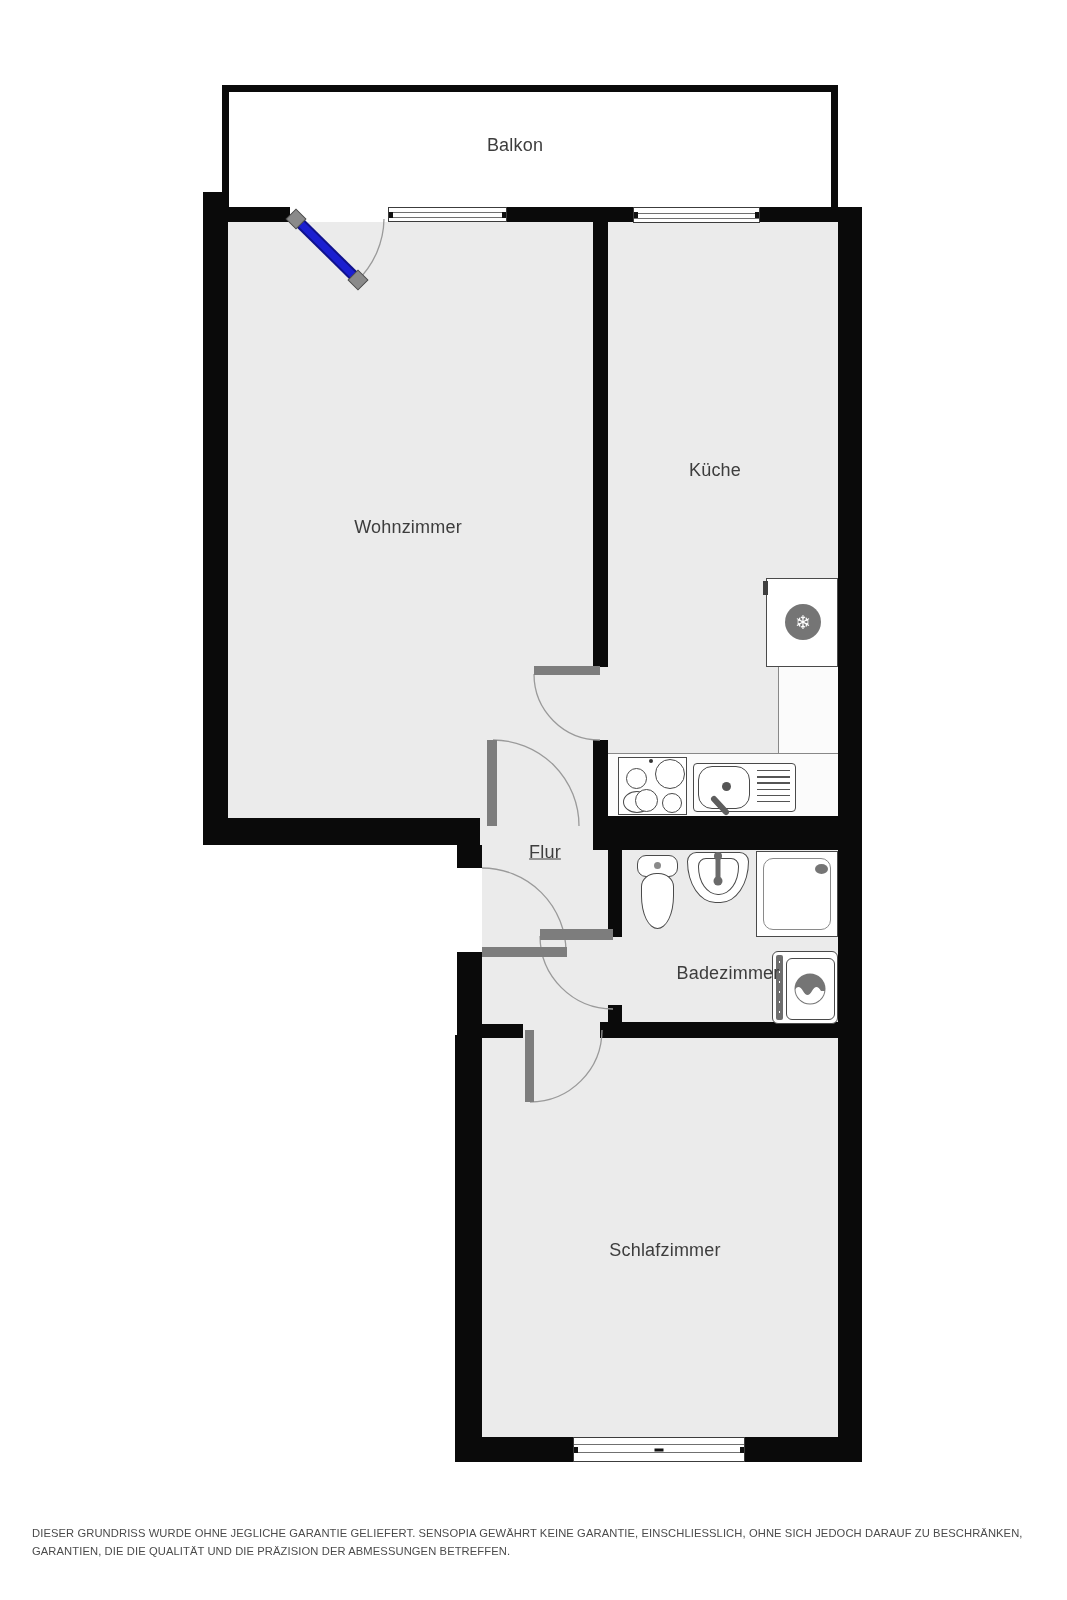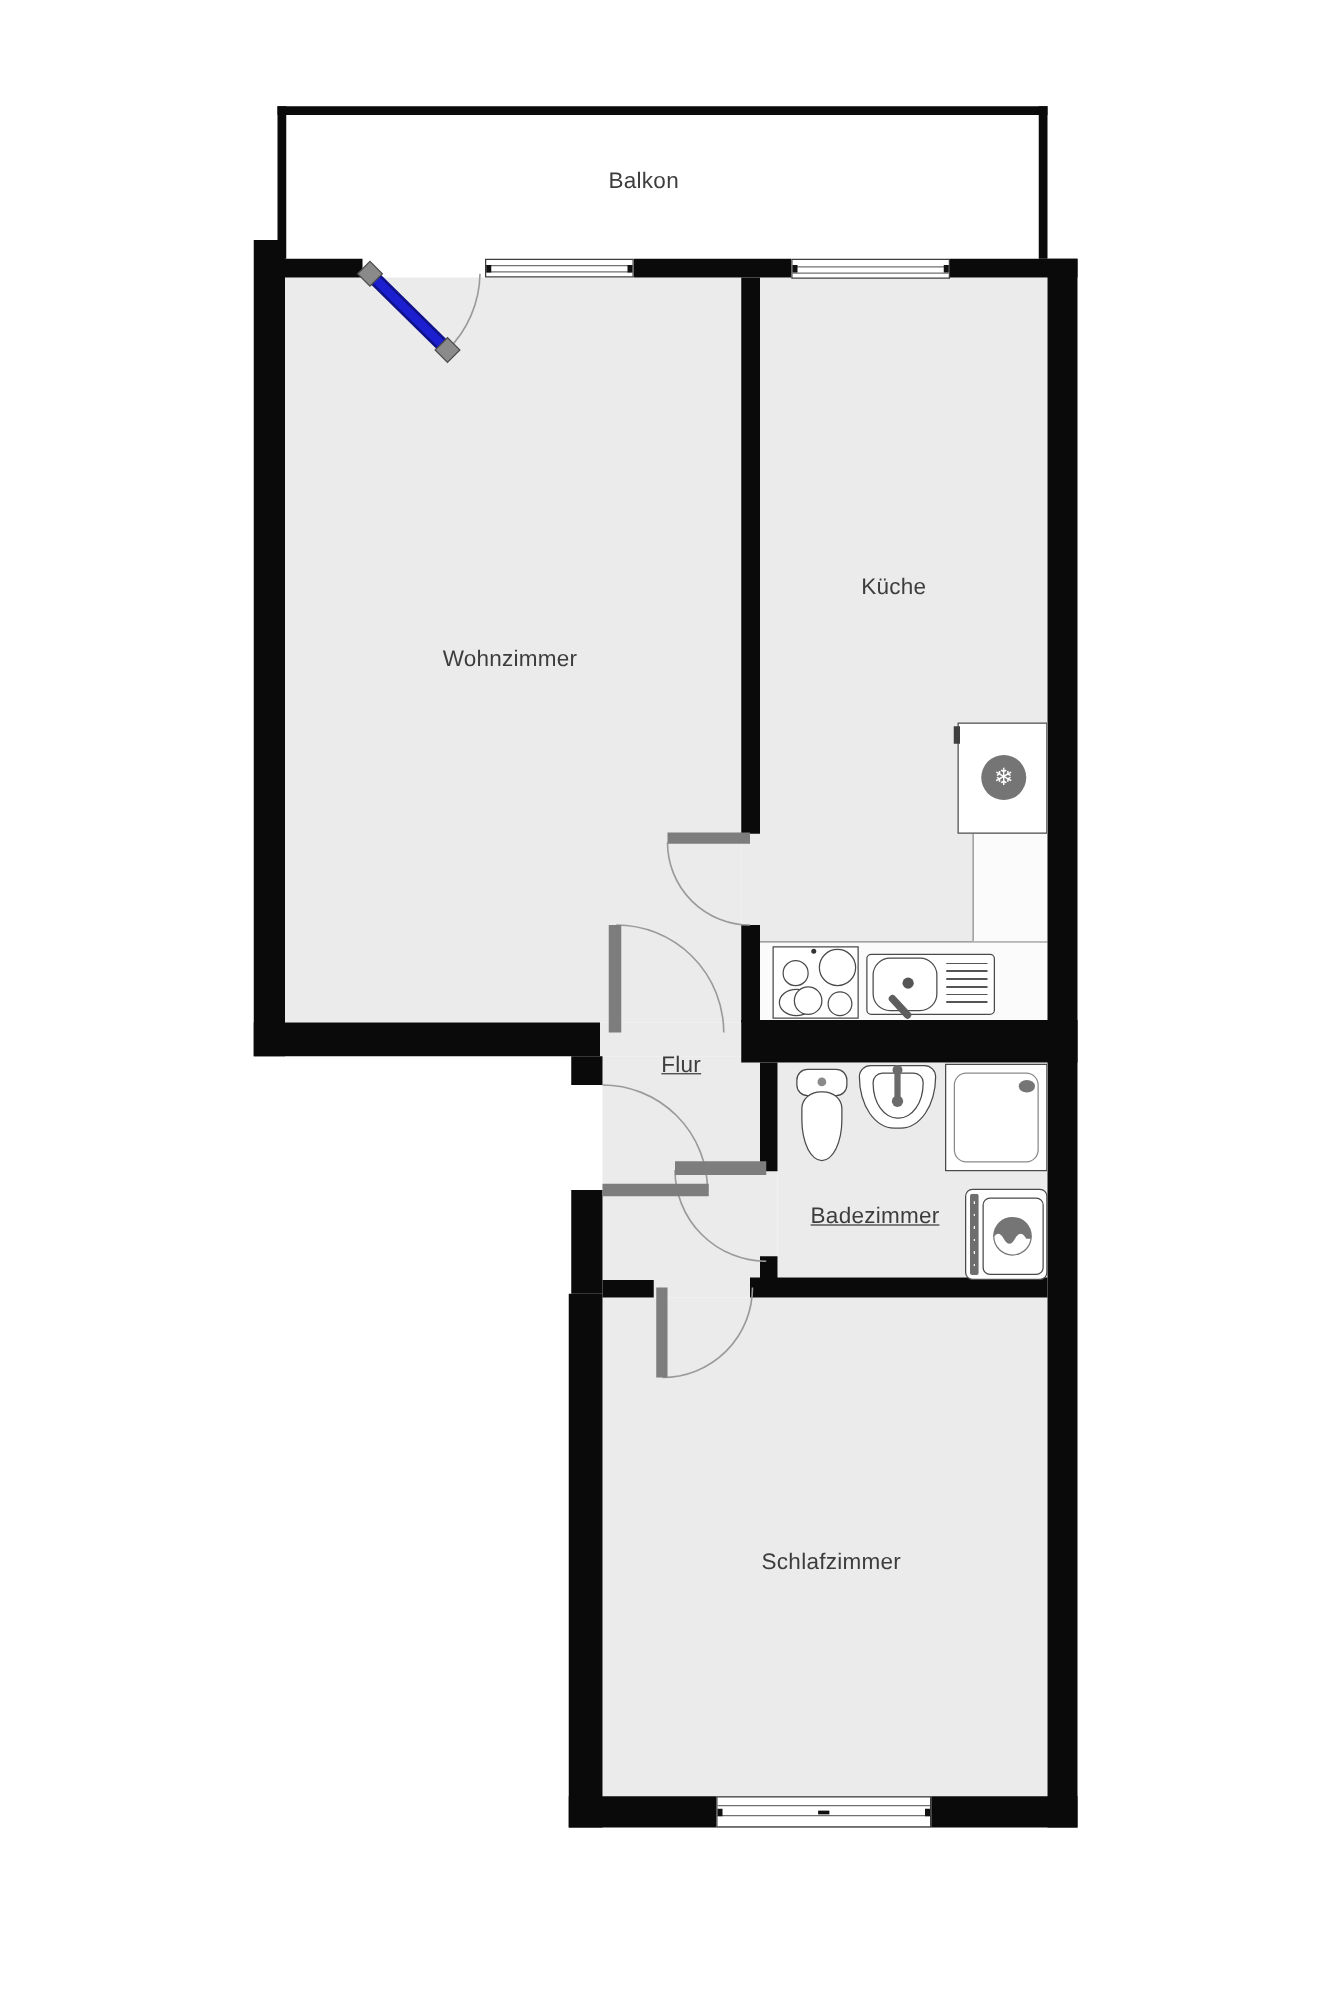--- a/index.html
+++ b/index.html
@@ -152,17 +152,18 @@
     <circle cx="718" cy="881" r="4.5" fill="#6a6a6a"></circle>
 
     <circle cx="810" cy="989" r="15.5" fill="#757575"></circle>
     <path d="M794 991 Q798.5 983 803 991 T812 991 T821 991 L827 991 L827 1006 L793 1006 Z" fill="#ffffff" clip-path="url(#drumclip)"></path>
   </svg>
 
   <div class="label" style="left:515px;top:145px;">Balkon</div>
   <div class="label" style="left:408px;top:527px;">Wohnzimmer</div>
   <div class="label" style="left:715px;top:470px;">Küche</div>
   <div class="label" style="left:545px;top:852px;text-decoration:underline;">Flur</div>
-  <div class="label" style="left:700px;top:973px;text-decoration:underline;">Badezimmer</div>
+  <div class="label" style="left:728px;top:973px;">Badezimmer</div>
   <div class="label" style="left:665px;top:1250px;">Schlafzimmer</div>
 
+  <div class="disclaimer">DIESER GRUNDRISS WURDE OHNE JEGLICHE GARANTIE GELIEFERT. SENSOPIA GEWÄHRT KEINE GARANTIE, EINSCHLIESSLICH, OHNE SICH JEDOCH DARAUF ZU BESCHRÄNKEN, GARANTIEN, DIE DIE QUALITÄT UND DIE PRÄZISION DER ABMESSUNGEN BETREFFEN.</div>
 
 </div>
 
 </body></html>

